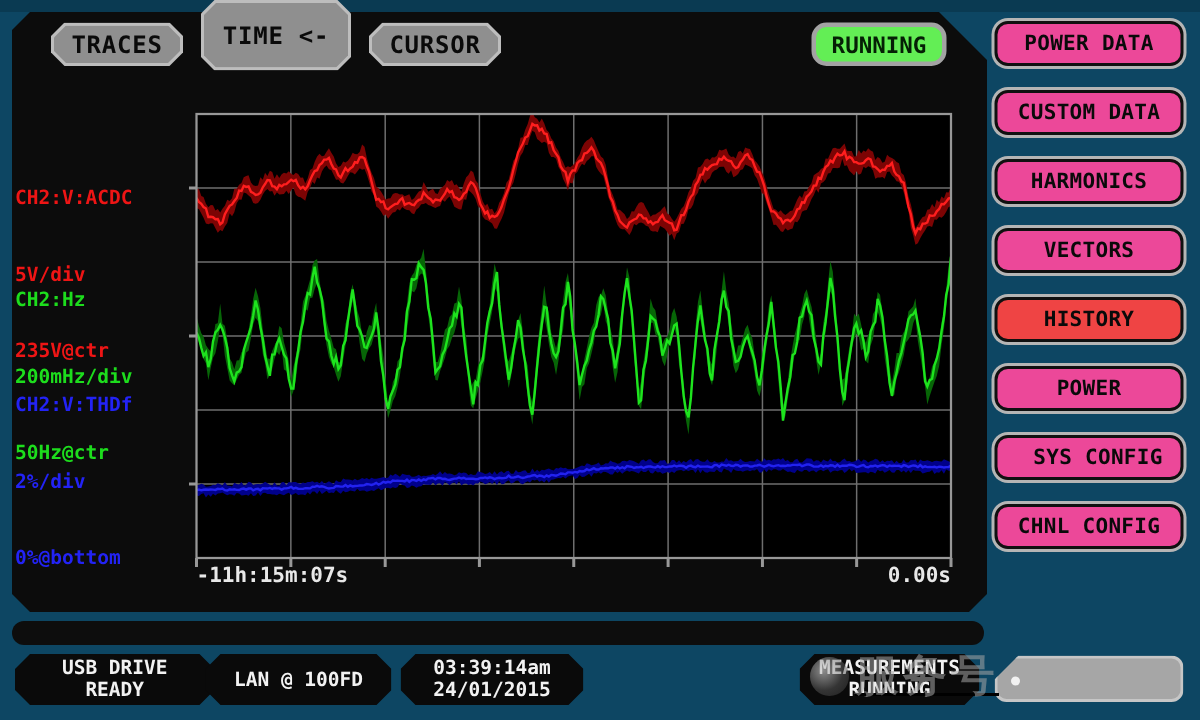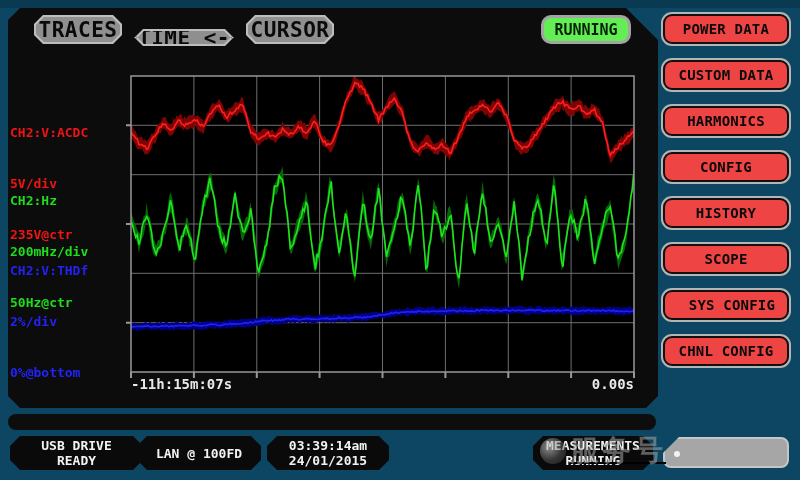--- a/index.html
+++ b/index.html
@@ -11,27 +11,27 @@
       clip-path:polygon(12px 0,calc(100% - 32px) 0,100% 32px,100% calc(100% - 12px),
       calc(100% - 12px) 100%,12px 100%,0 calc(100% - 12px),0 12px);}
   .softkey-bar{position:absolute;left:8px;top:414px;width:648px;height:16px;background:#0d0d0d;border-radius:8px;}
   
   .oct{position:absolute;background:#bdbdbd;
       clip-path:polygon(9px 0,calc(100% - 9px) 0,100% 9px,100% calc(100% - 9px),
       calc(100% - 9px) 100%,9px 100%,0 calc(100% - 9px),0 9px);}
   .oct .inner{position:absolute;inset:2px;background:#8f8f8f;display:flex;align-items:center;justify-content:center;
       clip-path:polygon(8px 0,calc(100% - 8px) 0,100% 8px,100% calc(100% - 8px),
       calc(100% - 8px) 100%,8px 100%,0 calc(100% - 8px),0 8px);
-      color:#0a0a0a;font-weight:bold;font-size:21px;letter-spacing:0.5px;}
+      color:#0a0a0a;font-weight:bold;font-size:16px;letter-spacing:0.5px;}
   
   .run-ind{position:absolute;left:541px;top:15px;width:90px;height:29px;background:#63ee55;
       border:3px solid #a3a3a3;border-radius:10px;box-sizing:border-box;display:flex;align-items:center;
       justify-content:center;color:#052005;font-weight:bold;font-size:15px;}
   
-  .side-btn{position:absolute;left:663px;width:126px;height:30px;background:#ef4444;border:2px solid #101010;
+  .side-btn{position:absolute;left:663px;width:126px;height:30px;background:#ec4899;border:2px solid #101010;
       border-radius:9px;box-shadow:0 0 0 2px #b5b5b5;box-sizing:border-box;display:flex;align-items:center;
       justify-content:center;color:#0a0a0a;font-weight:bold;font-size:14px;letter-spacing:0.2px;}
   .side-btn.active{background:#ef4444;}
   .blank-btn{position:absolute;left:663px;top:437px;width:126px;height:31px;background:#a6a6a6;
       border:2px solid #c6c6c6;box-sizing:border-box;border-radius:8px;
       clip-path:polygon(16px 0,100% 0,100% 100%,0 100%,0 16px);}
   .blank-btn .dot{position:absolute;left:9px;top:12px;width:6px;height:6px;border-radius:50%;background:#f2f2f2;}
   
   .ch-label{position:absolute;left:10px;width:118px;font-size:13px;font-weight:bold;line-height:17px;white-space:pre;}
   .ch-red{color:#ee1515;}
@@ -58,21 +58,21 @@
 
 <div id="stage">
   <div class="topstrip"></div>
 
   <div class="main-panel"></div>
   <div class="softkey-bar"></div>
 
   <div class="oct" style="left:34px;top:15px;width:88px;height:29px;">
     <div class="inner">TRACES</div>
   </div>
-  <div class="oct" style="left:134px;top:29px;width:100px;height:17px;">
+  <div class="oct" style="left:134px;top:0;width:100px;height:47px;">
     <div class="inner">TIME &lt;-</div>
   </div>
   <div class="oct" style="left:246px;top:15px;width:88px;height:29px;">
     <div class="inner">CURSOR</div>
   </div>
   <div class="run-ind">RUNNING</div>
 
   <div class="ch-label ch-red" style="top:90px;">
     <div>CH2:V:ACDC</div>
     <div>5V/div</div>
@@ -105,23 +105,23 @@
         <polygon points="6.0,253.8 7.6,253.3 9.2,252.5 10.7,253.0 12.3,254.5 13.9,254.4 15.5,254.0 17.0,253.2 18.6,253.3 20.2,252.1 21.8,252.8 23.3,253.6 24.9,251.4 26.5,253.6 28.1,253.9 29.7,254.4 31.2,251.9 32.8,252.6 34.4,253.0 36.0,251.4 37.5,253.6 39.1,253.1 40.7,251.2 42.3,251.7 43.8,253.4 45.4,252.9 47.0,252.6 48.6,252.9 50.2,252.3 51.7,251.1 53.3,252.2 54.9,253.1 56.5,253.6 58.0,251.5 59.6,253.6 61.2,253.9 62.8,251.5 64.3,251.3 65.9,253.5 67.5,251.3 69.1,251.7 70.6,251.3 72.2,251.3 73.8,252.2 75.4,252.5 77.0,251.7 78.5,252.2 80.1,251.4 81.7,251.3 83.3,250.8 84.8,251.7 86.4,251.1 88.0,252.1 89.6,250.6 91.1,252.4 92.7,251.8 94.3,250.9 95.9,251.9 97.5,252.6 99.0,250.1 100.6,251.2 102.2,251.3 103.8,249.0 105.3,249.7 106.9,249.6 108.5,249.9 110.1,250.4 111.6,249.1 113.2,250.2 114.8,249.7 116.4,248.7 118.0,249.3 119.5,248.7 121.1,249.7 122.7,248.5 124.3,249.1 125.8,249.1 127.4,248.9 129.0,248.5 130.6,248.0 132.1,248.6 133.7,248.5 135.3,246.4 136.9,247.2 138.5,245.9 140.0,246.7 141.6,247.9 143.2,245.8 144.8,246.3 146.3,246.7 147.9,246.5 149.5,247.9 151.1,247.9 152.6,247.4 154.2,246.5 155.8,247.6 157.4,247.1 158.9,247.4 160.5,247.0 162.1,246.9 163.7,246.0 165.3,246.9 166.8,245.9 168.4,244.2 170.0,246.2 171.6,244.6 173.1,245.9 174.7,245.6 176.3,246.0 177.9,246.9 179.4,246.4 181.0,244.9 182.6,245.5 184.2,245.0 185.8,245.4 187.3,246.9 188.9,246.0 190.5,246.6 192.1,246.5 193.6,244.2 195.2,244.6 196.8,245.1 198.4,246.0 199.9,245.6 201.5,244.7 203.1,246.3 204.7,244.2 206.3,246.4 207.8,244.8 209.4,244.1 211.0,245.5 212.6,244.2 214.1,243.8 215.7,245.8 217.3,245.8 218.9,243.4 220.4,244.9 222.0,244.6 223.6,243.9 225.2,243.5 226.8,245.4 228.3,245.1 229.9,242.3 231.5,244.7 233.1,243.1 234.6,244.5 236.2,243.1 237.8,243.5 239.4,242.9 240.9,242.4 242.5,243.2 244.1,243.6 245.7,242.0 247.3,242.4 248.8,241.5 250.4,242.2 252.0,241.8 253.6,242.9 255.1,242.8 256.7,242.6 258.3,242.3 259.9,241.7 261.4,241.0 263.0,240.4 264.6,240.9 266.2,238.9 267.7,239.4 269.3,240.2 270.9,239.8 272.5,239.3 274.1,238.3 275.6,240.4 277.2,239.9 278.8,238.9 280.4,239.0 281.9,237.0 283.5,238.0 285.1,238.3 286.7,239.2 288.2,238.8 289.8,237.4 291.4,237.1 293.0,237.6 294.6,236.7 296.1,237.0 297.7,237.5 299.3,238.4 300.9,239.2 302.4,237.0 304.0,236.4 305.6,237.7 307.2,236.4 308.7,236.1 310.3,238.0 311.9,238.9 313.5,238.8 315.1,237.0 316.6,237.0 318.2,236.7 319.8,239.2 321.4,238.8 322.9,236.7 324.5,236.6 326.1,238.5 327.7,236.9 329.2,238.6 330.8,237.3 332.4,238.3 334.0,236.9 335.6,236.0 337.1,238.0 338.7,236.3 340.3,236.0 341.9,237.3 343.4,237.9 345.0,237.9 346.6,236.1 348.2,238.0 349.7,238.4 351.3,237.3 352.9,238.3 354.5,238.3 356.1,237.7 357.6,237.9 359.2,235.4 360.8,237.1 362.4,236.8 363.9,237.6 365.5,237.5 367.1,237.4 368.7,235.9 370.2,237.4 371.8,238.0 373.4,237.9 375.0,237.4 376.5,237.5 378.1,237.7 379.7,235.9 381.3,237.0 382.9,238.1 384.4,235.5 386.0,237.0 387.6,236.5 389.2,237.2 390.7,236.2 392.3,236.4 393.9,235.6 395.5,236.5 397.0,235.4 398.6,237.4 400.2,236.7 401.8,238.2 403.4,238.1 404.9,236.5 406.5,235.8 408.1,238.2 409.7,238.4 411.2,237.0 412.8,235.5 414.4,235.7 416.0,235.9 417.5,237.9 419.1,236.9 420.7,237.0 422.3,238.3 423.9,236.4 425.4,237.1 427.0,237.6 428.6,235.6 430.2,237.5 431.7,237.2 433.3,238.3 434.9,238.2 436.5,236.6 438.0,235.7 439.6,237.5 441.2,237.4 442.8,238.0 444.4,237.7 445.9,237.0 447.5,236.0 449.1,237.9 450.7,236.4 452.2,236.8 453.8,238.3 455.4,237.4 457.0,236.8 458.5,235.9 460.1,236.3 461.7,238.1 463.3,236.8 464.8,238.2 466.4,237.2 468.0,237.3 469.6,236.8 471.2,238.8 472.7,237.2 474.3,238.7 475.9,238.6 477.5,236.3 479.0,238.3 480.6,238.4 482.2,236.6 483.8,236.8 485.3,236.4 486.9,238.6 488.5,236.3 490.1,237.3 491.7,237.3 493.2,236.8 494.8,237.3 496.4,238.0 498.0,237.4 499.5,237.1 501.1,237.5 502.7,237.6 504.3,236.1 505.8,236.9 507.4,237.5 509.0,238.4 509.0,243.9 507.4,243.8 505.8,243.0 504.3,245.8 502.7,243.5 501.1,245.1 499.5,244.9 498.0,246.0 496.4,243.4 494.8,244.5 493.2,244.7 491.7,245.1 490.1,245.7 488.5,244.0 486.9,243.9 485.3,243.9 483.8,243.4 482.2,245.3 480.6,243.5 479.0,245.1 477.5,243.6 475.9,244.9 474.3,243.4 472.7,243.3 471.2,245.1 469.6,245.0 468.0,243.4 466.4,244.4 464.8,245.1 463.3,243.6 461.7,244.2 460.1,243.1 458.5,245.6 457.0,244.8 455.4,244.5 453.8,245.6 452.2,244.8 450.7,244.9 449.1,245.0 447.5,245.1 445.9,245.3 444.4,243.0 442.8,244.1 441.2,242.5 439.6,244.2 438.0,245.3 436.5,243.3 434.9,243.5 433.3,244.1 431.7,243.6 430.2,244.0 428.6,245.2 427.0,242.9 425.4,243.3 423.9,244.2 422.3,243.1 420.7,243.6 419.1,245.0 417.5,243.6 416.0,243.8 414.4,244.6 412.8,243.4 411.2,243.4 409.7,244.5 408.1,244.1 406.5,243.2 404.9,245.3 403.4,245.0 401.8,244.4 400.2,244.6 398.6,243.7 397.0,242.6 395.5,243.7 393.9,243.6 392.3,242.8 390.7,242.8 389.2,243.8 387.6,242.8 386.0,244.8 384.4,242.8 382.9,245.0 381.3,245.0 379.7,242.6 378.1,243.6 376.5,243.5 375.0,244.2 373.4,243.5 371.8,243.8 370.2,244.5 368.7,243.9 367.1,244.0 365.5,243.7 363.9,242.7 362.4,245.4 360.8,243.6 359.2,243.2 357.6,242.4 356.1,245.0 354.5,244.5 352.9,243.0 351.3,244.7 349.7,244.5 348.2,244.3 346.6,245.1 345.0,244.9 343.4,243.3 341.9,245.5 340.3,242.9 338.7,245.3 337.1,243.3 335.6,243.3 334.0,244.0 332.4,243.4 330.8,244.2 329.2,243.4 327.7,243.5 326.1,243.9 324.5,245.4 322.9,244.3 321.4,245.4 319.8,244.7 318.2,245.4 316.6,245.8 315.1,244.6 313.5,245.0 311.9,243.8 310.3,245.7 308.7,245.3 307.2,243.4 305.6,244.6 304.0,244.6 302.4,243.7 300.9,245.6 299.3,245.0 297.7,244.3 296.1,244.0 294.6,244.5 293.0,243.6 291.4,244.5 289.8,245.8 288.2,244.1 286.7,245.4 285.1,244.2 283.5,246.4 281.9,246.4 280.4,245.4 278.8,244.7 277.2,244.5 275.6,245.9 274.1,244.8 272.5,245.7 270.9,245.4 269.3,247.8 267.7,245.8 266.2,246.9 264.6,247.8 263.0,248.0 261.4,246.6 259.9,248.6 258.3,249.3 256.7,246.8 255.1,247.2 253.6,247.7 252.0,249.0 250.4,247.9 248.8,248.9 247.3,248.7 245.7,249.0 244.1,249.7 242.5,249.9 240.9,251.8 239.4,249.9 237.8,251.6 236.2,250.4 234.6,251.1 233.1,249.6 231.5,250.3 229.9,249.8 228.3,251.6 226.8,250.8 225.2,251.7 223.6,252.8 222.0,252.3 220.4,250.4 218.9,250.5 217.3,251.8 215.7,252.3 214.1,250.1 212.6,251.0 211.0,252.6 209.4,252.8 207.8,250.7 206.3,253.4 204.7,251.0 203.1,252.7 201.5,251.4 199.9,252.3 198.4,252.8 196.8,251.6 195.2,251.0 193.6,252.3 192.1,252.2 190.5,253.7 188.9,252.9 187.3,253.3 185.8,252.4 184.2,252.5 182.6,253.6 181.0,250.9 179.4,253.0 177.9,251.5 176.3,252.1 174.7,253.5 173.1,252.1 171.6,251.4 170.0,253.8 168.4,252.2 166.8,252.4 165.3,253.6 163.7,251.5 162.1,253.4 160.5,253.1 158.9,253.2 157.4,252.8 155.8,254.2 154.2,254.3 152.6,255.2 151.1,254.1 149.5,253.6 147.9,255.0 146.3,255.3 144.8,253.6 143.2,253.3 141.6,252.3 140.0,254.9 138.5,255.3 136.9,254.8 135.3,255.6 133.7,255.2 132.1,255.4 130.6,256.2 129.0,256.8 127.4,255.5 125.8,256.3 124.3,257.4 122.7,256.8 121.1,257.4 119.5,257.9 118.0,257.0 116.4,257.0 114.8,257.3 113.2,255.9 111.6,257.7 110.1,257.4 108.5,257.0 106.9,257.9 105.3,258.2 103.8,257.2 102.2,259.1 100.6,258.1 99.0,256.7 97.5,258.7 95.9,258.3 94.3,258.9 92.7,257.2 91.1,258.3 89.6,259.4 88.0,257.0 86.4,259.3 84.8,257.6 83.3,257.6 81.7,259.7 80.1,258.2 78.5,260.2 77.0,259.7 75.4,259.7 73.8,260.0 72.2,258.7 70.6,259.5 69.1,260.0 67.5,258.5 65.9,259.1 64.3,260.2 62.8,259.6 61.2,259.2 59.6,260.1 58.0,259.7 56.5,259.6 54.9,259.4 53.3,259.3 51.7,258.5 50.2,258.7 48.6,260.7 47.0,258.4 45.4,260.3 43.8,260.6 42.3,258.9 40.7,260.5 39.1,259.8 37.5,260.1 36.0,260.4 34.4,259.0 32.8,258.7 31.2,260.5 29.7,259.7 28.1,259.5 26.5,260.2 24.9,259.4 23.3,258.3 21.8,258.8 20.2,259.0 18.6,260.4 17.0,259.2 15.5,261.2 13.9,259.6 12.3,261.7 10.7,258.9 9.2,259.4 7.6,260.6 6.0,260.4" fill="#00008a" clip-path="url(#pc)"></polygon>
         <polyline points="6.0,257.0 7.6,256.4 9.2,256.9 10.7,256.5 12.3,256.3 13.9,256.5 15.5,256.3 17.0,256.4 18.6,256.6 20.2,255.9 21.8,256.1 23.3,255.7 24.9,256.8 26.5,257.0 28.1,256.2 29.7,256.4 31.2,256.2 32.8,256.6 34.4,256.7 36.0,255.9 37.5,255.7 39.1,256.4 40.7,255.7 42.3,255.6 43.8,256.9 45.4,256.1 47.0,255.9 48.6,256.8 50.2,255.5 51.7,255.6 53.3,255.7 54.9,255.3 56.5,255.9 58.0,255.3 59.6,255.6 61.2,255.6 62.8,256.4 64.3,255.6 65.9,255.6 67.5,255.2 69.1,254.6 70.6,255.7 72.2,255.2 73.8,255.8 75.4,255.9 77.0,255.9 78.5,255.4 80.1,255.5 81.7,255.6 83.3,254.5 84.8,254.6 86.4,253.9 88.0,254.5 89.6,254.2 91.1,254.6 92.7,255.2 94.3,255.7 95.9,255.4 97.5,255.3 99.0,254.0 100.6,254.2 102.2,254.4 103.8,254.3 105.3,253.3 106.9,254.5 108.5,253.6 110.1,254.3 111.6,254.0 113.2,253.9 114.8,253.7 116.4,253.7 118.0,253.4 119.5,252.7 121.1,252.9 122.7,253.3 124.3,252.7 125.8,251.9 127.4,253.1 129.0,252.3 130.6,251.2 132.1,251.8 133.7,251.2 135.3,251.6 136.9,250.4 138.5,250.6 140.0,250.5 141.6,250.6 143.2,250.6 144.8,251.0 146.3,249.8 147.9,251.3 149.5,250.0 151.1,250.1 152.6,250.6 154.2,249.6 155.8,250.6 157.4,249.6 158.9,250.1 160.5,248.9 162.1,248.8 163.7,248.6 165.3,249.6 166.8,248.7 168.4,248.6 170.0,249.3 171.6,249.2 173.1,249.8 174.7,250.0 176.3,249.5 177.9,249.1 179.4,249.1 181.0,248.3 182.6,249.0 184.2,248.5 185.8,249.3 187.3,249.1 188.9,249.2 190.5,249.2 192.1,249.5 193.6,249.4 195.2,248.6 196.8,248.7 198.4,248.3 199.9,248.8 201.5,248.2 203.1,248.6 204.7,249.4 206.3,248.8 207.8,248.5 209.4,248.8 211.0,248.7 212.6,248.4 214.1,247.1 215.7,248.4 217.3,248.4 218.9,248.0 220.4,247.5 222.0,248.2 223.6,248.6 225.2,248.3 226.8,247.7 228.3,247.6 229.9,247.0 231.5,246.7 233.1,247.7 234.6,247.0 236.2,247.3 237.8,248.1 239.4,246.9 240.9,247.7 242.5,246.6 244.1,246.8 245.7,247.1 247.3,246.5 248.8,245.7 250.4,245.8 252.0,246.2 253.6,244.9 255.1,244.9 256.7,245.2 258.3,244.6 259.9,245.0 261.4,244.0 263.0,244.3 264.6,244.0 266.2,242.8 267.7,243.5 269.3,242.9 270.9,242.1 272.5,243.0 274.1,243.0 275.6,242.2 277.2,242.3 278.8,242.0 280.4,242.2 281.9,241.7 283.5,241.6 285.1,242.4 286.7,241.3 288.2,242.3 289.8,241.5 291.4,242.2 293.0,240.7 294.6,241.0 296.1,241.2 297.7,242.0 299.3,241.5 300.9,241.6 302.4,241.2 304.0,242.0 305.6,241.3 307.2,241.0 308.7,241.0 310.3,241.4 311.9,241.7 313.5,240.8 315.1,241.6 316.6,240.8 318.2,241.4 319.8,241.3 321.4,240.9 322.9,241.0 324.5,240.3 326.1,241.0 327.7,240.4 329.2,240.5 330.8,240.8 332.4,241.8 334.0,240.7 335.6,240.4 337.1,241.2 338.7,241.5 340.3,240.4 341.9,241.2 343.4,241.1 345.0,241.1 346.6,240.9 348.2,241.3 349.7,241.5 351.3,240.1 352.9,240.0 354.5,241.1 356.1,239.7 357.6,240.1 359.2,240.5 360.8,239.8 362.4,240.6 363.9,240.7 365.5,239.9 367.1,240.1 368.7,241.1 370.2,240.4 371.8,240.3 373.4,240.3 375.0,241.1 376.5,241.0 378.1,240.4 379.7,240.3 381.3,239.9 382.9,240.5 384.4,241.1 386.0,240.6 387.6,239.8 389.2,240.5 390.7,240.9 392.3,240.4 393.9,240.1 395.5,240.7 397.0,240.5 398.6,240.7 400.2,240.2 401.8,240.4 403.4,239.9 404.9,239.9 406.5,240.0 408.1,239.7 409.7,240.8 411.2,240.2 412.8,239.7 414.4,239.7 416.0,240.3 417.5,241.1 419.1,241.1 420.7,241.1 422.3,240.2 423.9,241.2 425.4,240.5 427.0,240.9 428.6,240.2 430.2,240.3 431.7,241.2 433.3,239.8 434.9,241.1 436.5,240.5 438.0,240.5 439.6,240.5 441.2,239.8 442.8,240.0 444.4,240.4 445.9,241.4 447.5,241.1 449.1,240.4 450.7,240.1 452.2,241.3 453.8,241.5 455.4,240.7 457.0,240.8 458.5,240.3 460.1,241.1 461.7,240.5 463.3,240.1 464.8,240.3 466.4,241.3 468.0,240.3 469.6,240.7 471.2,240.5 472.7,240.6 474.3,240.5 475.9,241.2 477.5,240.1 479.0,240.5 480.6,241.3 482.2,240.7 483.8,240.3 485.3,240.5 486.9,241.4 488.5,240.0 490.1,241.5 491.7,240.9 493.2,241.4 494.8,241.3 496.4,241.4 498.0,241.2 499.5,241.7 501.1,241.1 502.7,241.3 504.3,241.7 505.8,241.4 507.4,241.3 509.0,240.3" fill="none" stroke="#2222f0" stroke-width="1.6" clip-path="url(#pc)"></polyline>
         <rect x="6" y="6" width="503" height="296" fill="none" stroke="#989898" stroke-width="1.5"></rect>
       </svg></div>
   <div class="axis-label axis-left">-11h:15m:07s</div>
   <div class="axis-label axis-right">0.00s</div>
 
   <div class="side-btn" style="top:14px;">POWER DATA</div>
   <div class="side-btn" style="top:60px;">CUSTOM DATA</div>
   <div class="side-btn" style="top:106px;">HARMONICS</div>
-  <div class="side-btn" style="top:152px;">CONFIG</div>
+  <div class="side-btn" style="top:152px;">VECTORS</div>
   <div class="side-btn active" style="top:198px;">HISTORY</div>
-  <div class="side-btn" style="top:244px;">SCOPE</div>
+  <div class="side-btn" style="top:244px;">POWER</div>
   <div class="side-btn" style="top:290px;padding-left:12px;">SYS CONFIG</div>
   <div class="side-btn" style="top:336px;">CHNL CONFIG</div>
   <div class="blank-btn">
     <div class="dot"></div>
   </div>
 
   <div class="tile" style="left:10px;width:133px;">
     <div>USB DRIVE</div>
     <div>READY</div>
   </div>

